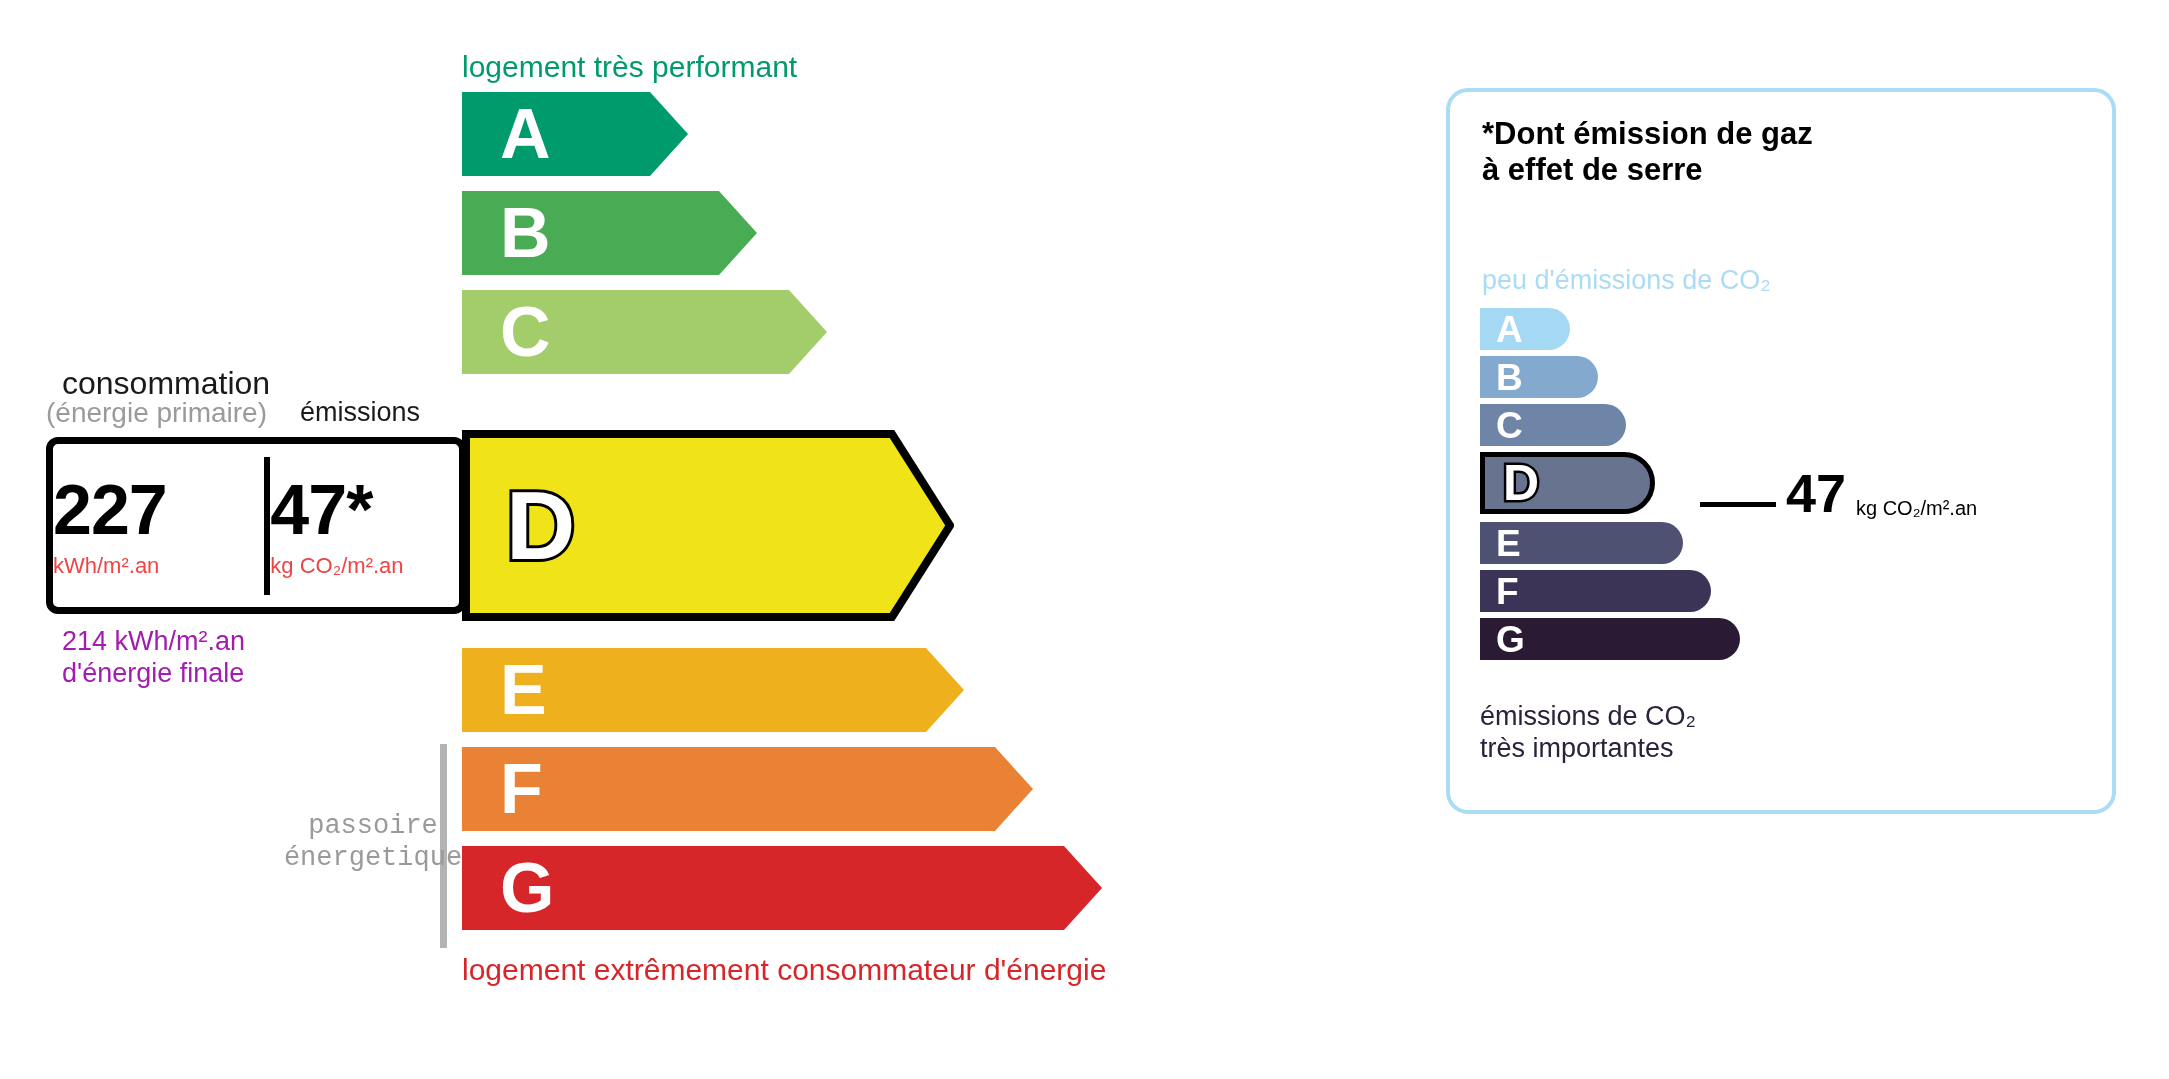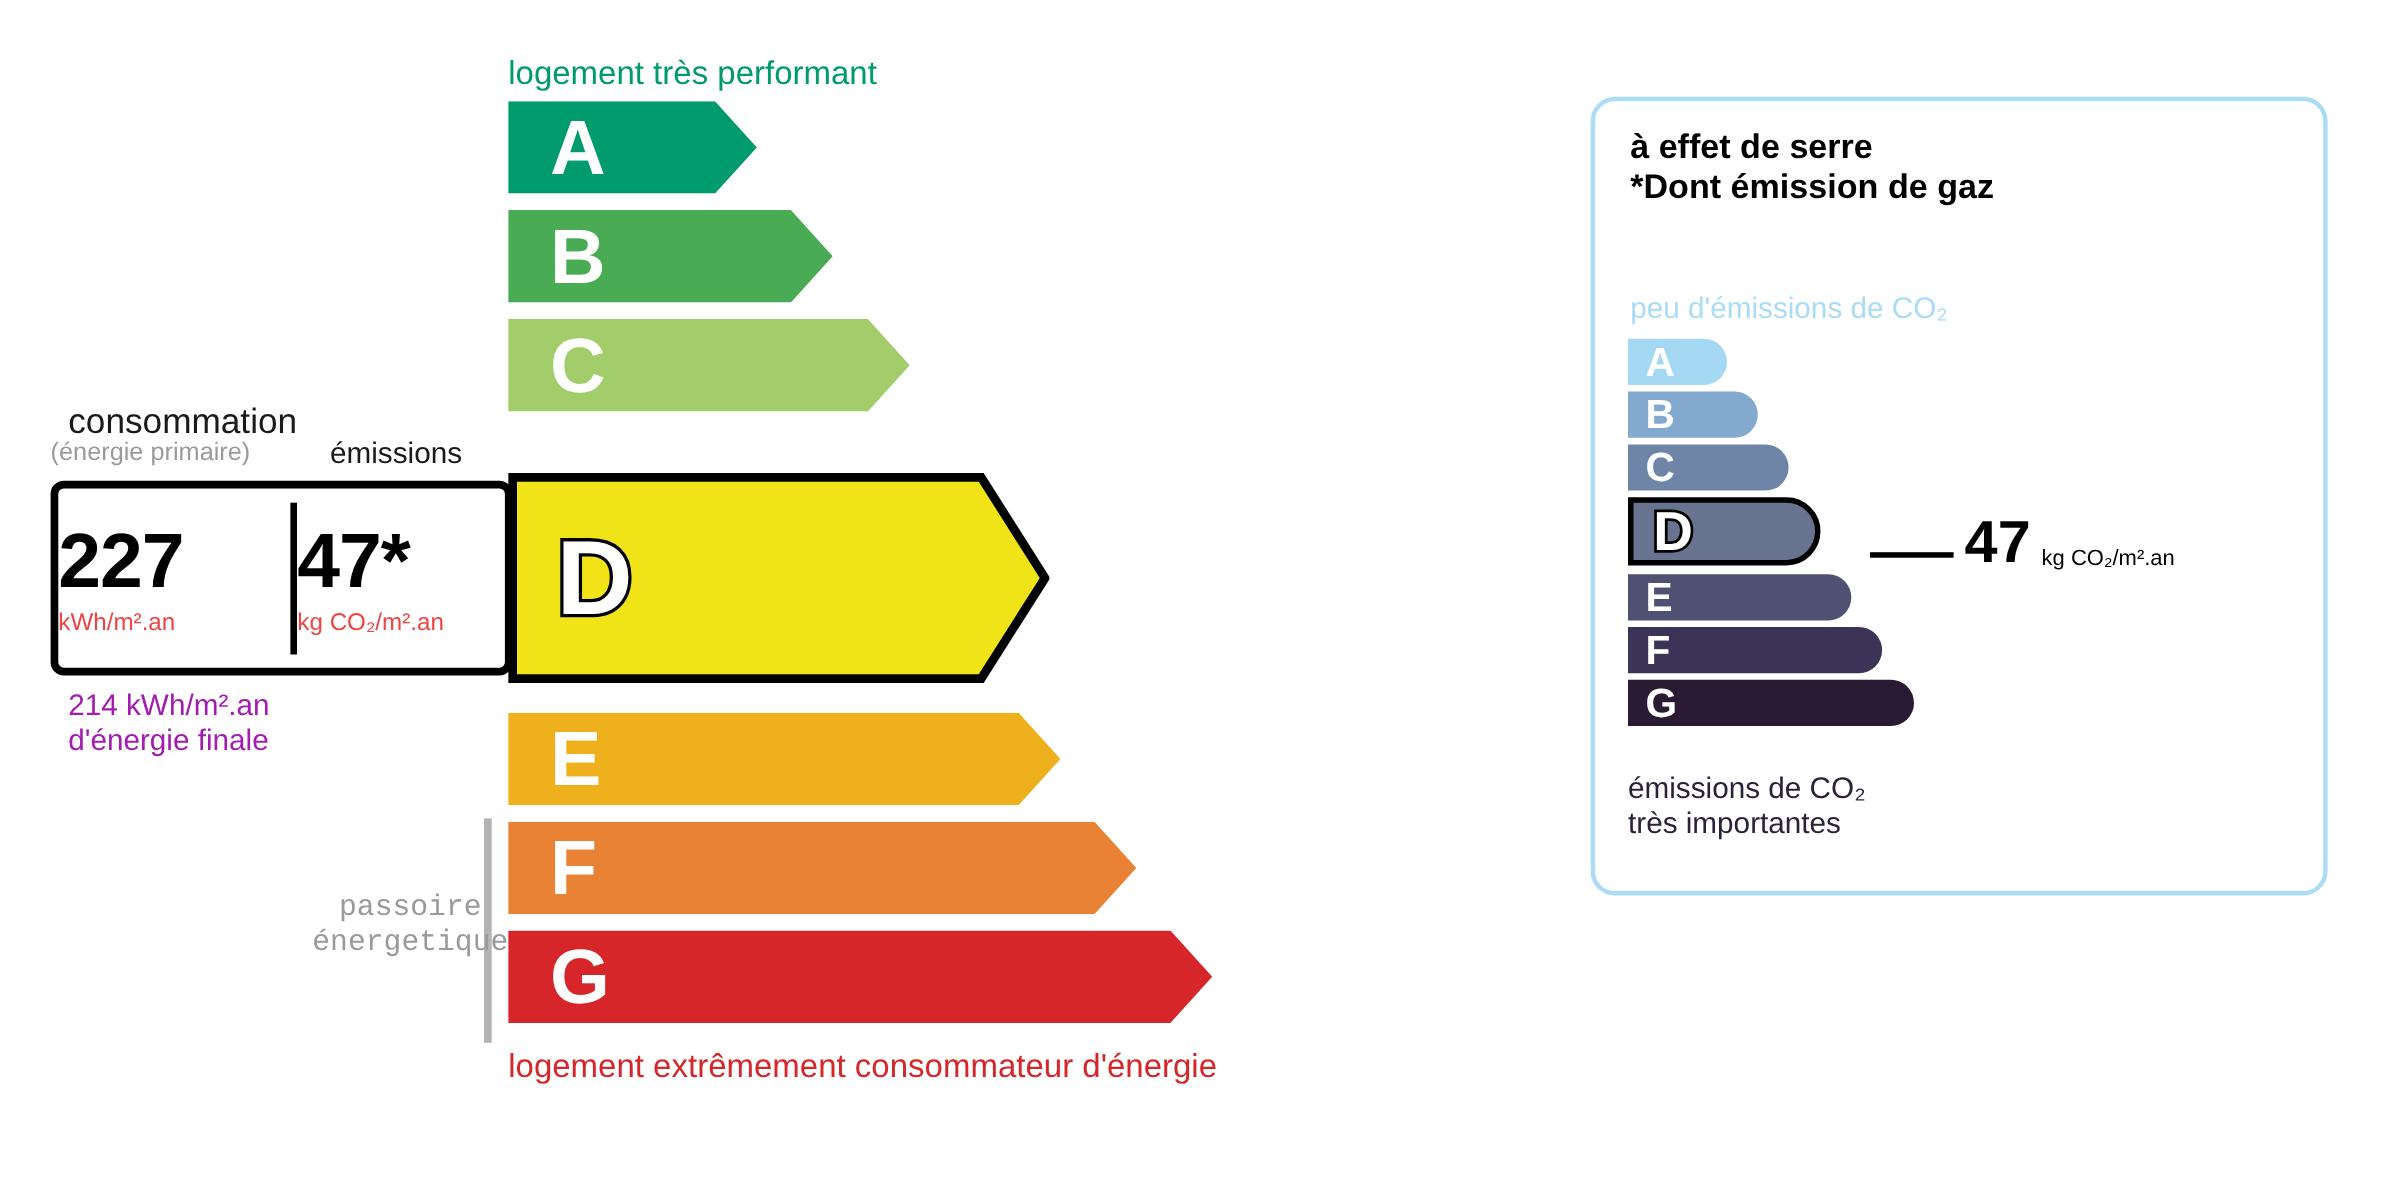--- a/index.html
+++ b/index.html
@@ -114,21 +114,21 @@
     left: 62px;
     top: 365px;
     font-size: 32px;
     color: #1a1a1a;
     white-space: nowrap;
   }
   .label-energie-primaire {
     position: absolute;
     left: 46px;
     top: 397px;
-    font-size: 23px;
+    font-size: 28px;
     color: #9a9a9a;
     white-space: nowrap;
   }
   .label-emissions {
     position: absolute;
     left: 300px;
     top: 397px;
     font-size: 27px;
     color: #1a1a1a;
     white-space: nowrap;
@@ -346,22 +346,22 @@
     <div class="label-finale">
       <div>214 kWh/m².an</div>
       <div>d'énergie finale</div>
     </div>
 
   </div>
 
   <div id="co2-panel">
 
     <div class="co2-title">
+      <div>*Dont émission de gaz</div>
       <div>à effet de serre</div>
-      <div>*Dont émission de gaz</div>
     </div>
 
     <div class="co2-top-caption">peu d'émissions de CO₂</div>
 
     <div class="co2-row" style="top:216px; width:90px; height:42px;">
       <div class="co2-bar" style="background:#a5d8f3;">
         <span class="co2-letter">A</span>
       </div>
     </div>
 

